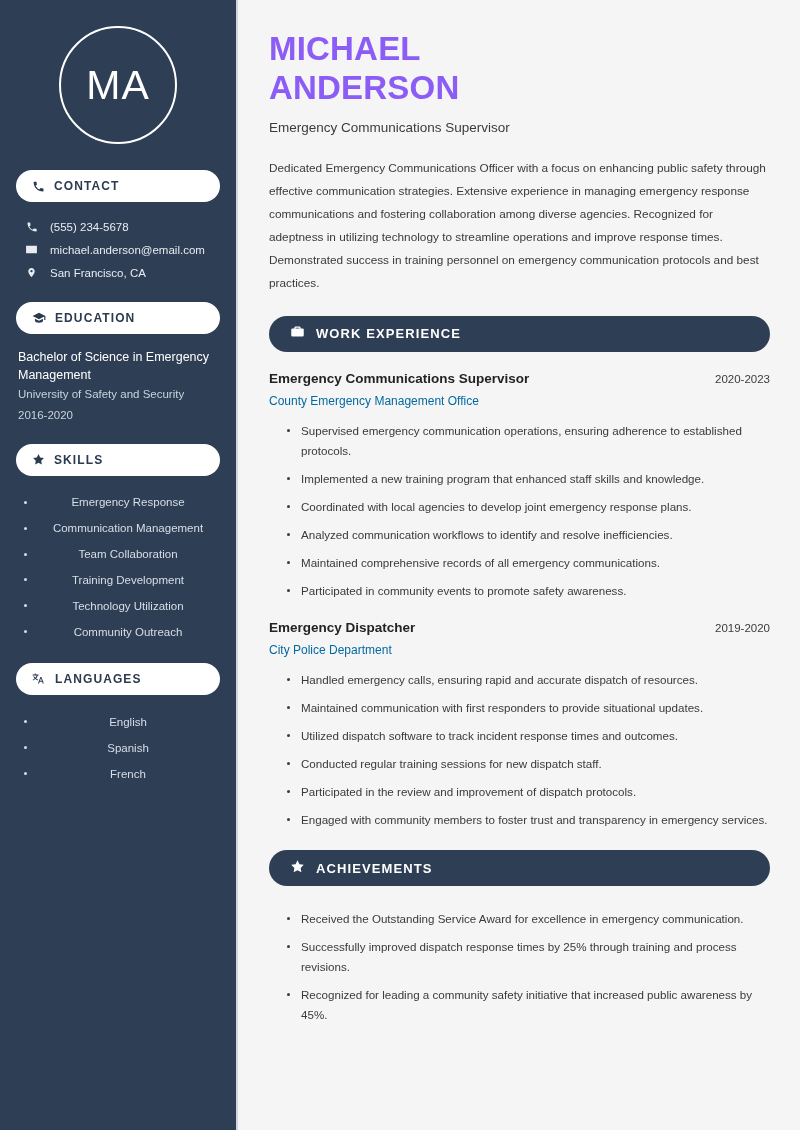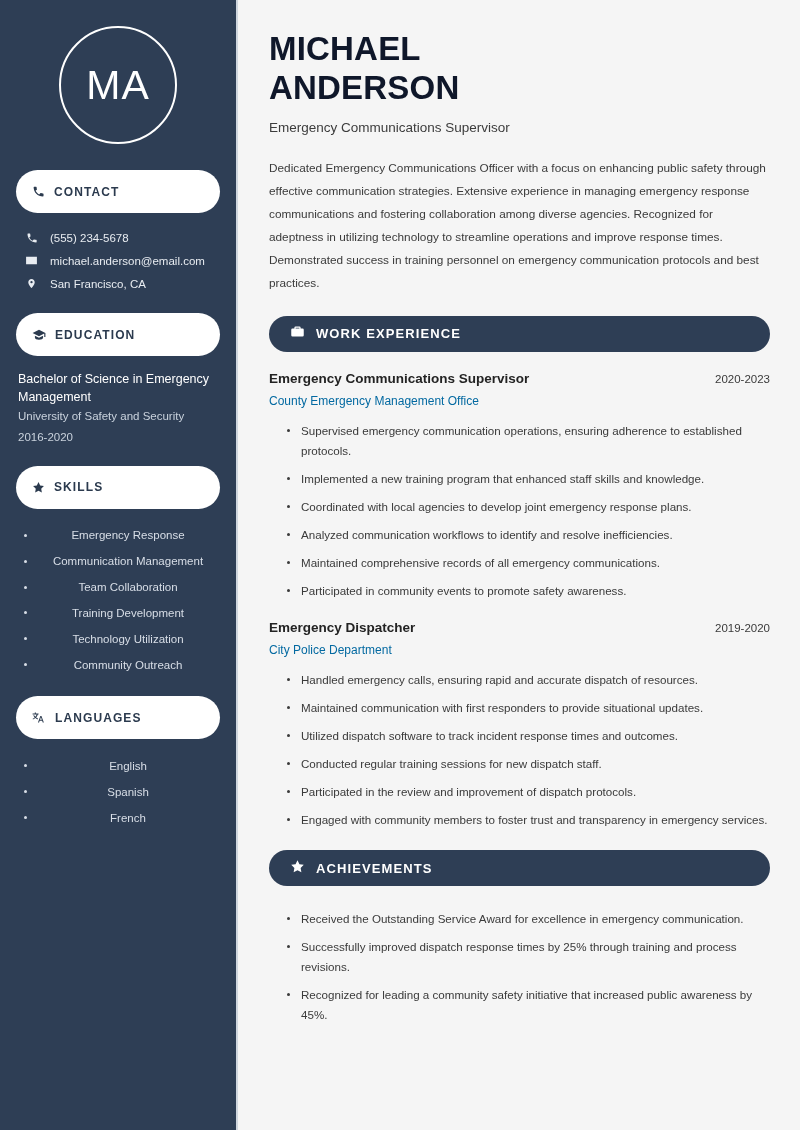--- a/index.html
+++ b/index.html
@@ -41,21 +41,21 @@
     color: #ffffff;
     font-size: 41px;
     font-weight: 400;
     letter-spacing: 1px;
   }
 
   .pill {
     background: #ffffff;
     color: #2b3a4e;
     border-radius: 999px;
-    height: 43px;
+    height: 32px;
     display: flex;
     align-items: center;
     padding-left: 16px;
     gap: 9px;
     margin-bottom: 14px;
   }
   .pill .pill-label {
     font-size: 12px;
     font-weight: bold;
     letter-spacing: 1.1px;
@@ -107,21 +107,21 @@
 
   
   .main {
     flex: 1;
     padding: 30px 30px 0 31px;
     background: #f5f5f5;
   }
   .name {
     font-size: 33px;
     font-weight: bold;
-    color: #0f172a;
+    color: #8b5cf6;
     line-height: 1.18;
     letter-spacing: 0.2px;
   }
   .job-title-top {
     font-size: 13.5px;
     color: #3c3c3c;
     margin-top: 12px;
     margin-bottom: 22px;
   }
   .summary {

